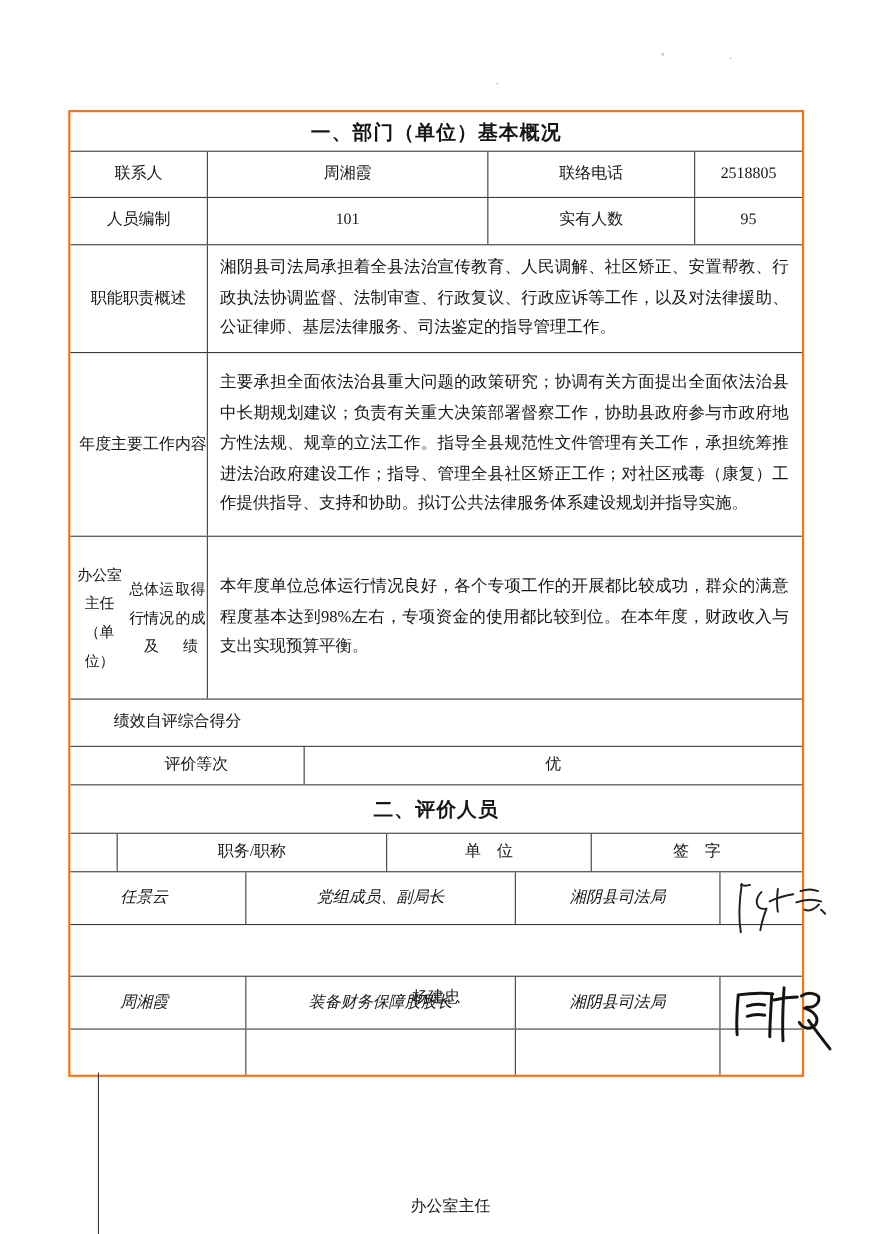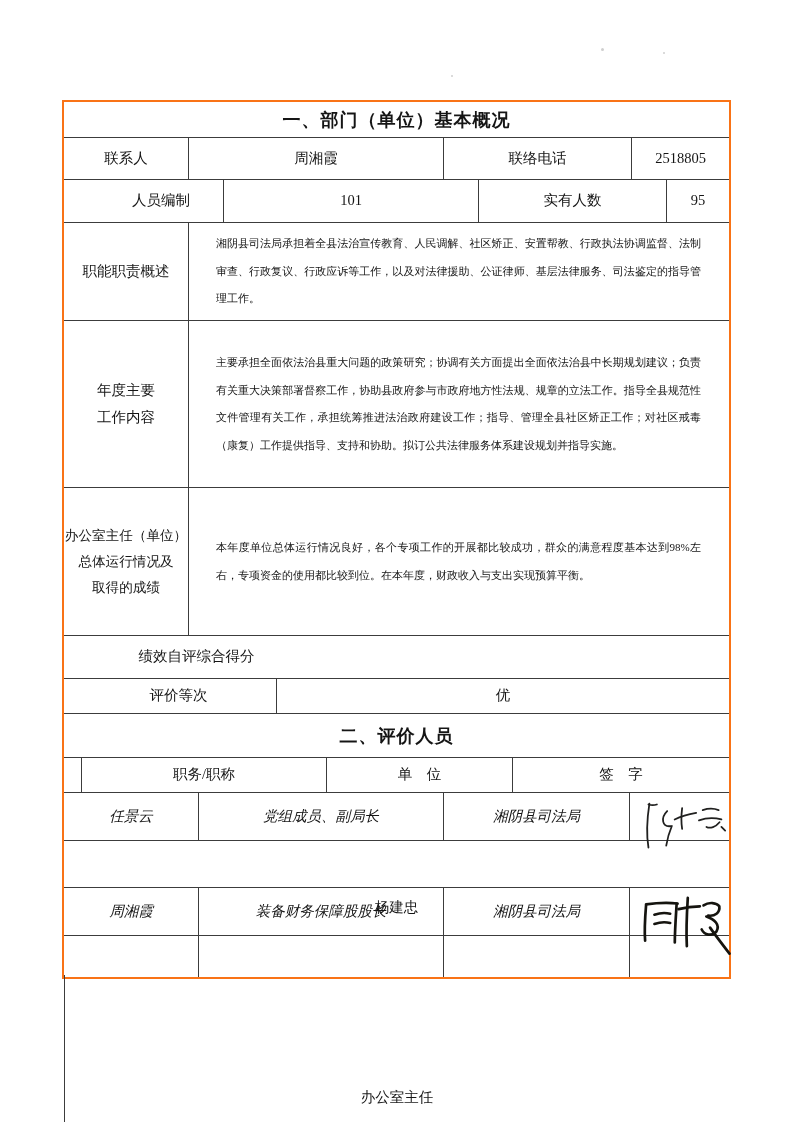--- a/index.html
+++ b/index.html
@@ -18,35 +18,35 @@
   .row{display:flex; box-sizing:border-box; flex:0 0 auto;}
   .row + .row{border-top:1.6px solid #3c3c3c;}
   .cell{
     box-sizing:border-box; display:flex; align-items:center; justify-content:center;
     text-align:center; font-size:14.5px; line-height:1.35; overflow:visible;
   }
   .bl{border-left:1.4px solid #3c3c3c;}
   .grow{flex:1 1 auto;}
   .w124{flex:0 0 124px;} .w255{flex:0 0 255px;} .w188{flex:0 0 188px;}
   .w195{flex:0 0 195px;}
-  .w134{flex:0 0 134px;} .w245{flex:0 0 245px;} .w186{flex:0 0 186px;}
+  .w134{flex:0 0 134px;} .w245{flex:0 0 245px;margin-left:25px;} .w186{flex:0 0 186px;}
   .title-row{
     justify-content:center; align-items:center; display:flex;
     font-family:"Liberation Sans","DejaVu Sans",sans-serif;
     font-weight:bold; font-size:18px; letter-spacing:1px;
   }
-  .h37{height:35px;} .h42{height:42px;} .h43{height:43px;padding-left:35px;} .h98{height:98px;}
+  .h37{height:35px;} .h42{height:42px;} .h43{height:43px;} .h98{height:98px;}
   .h167{height:167px;} .h148{height:148px;} .h35{height:35px;padding-left:17px;} .h44{height:44px;}
   .h47{height:47px;flex-direction:column;} .h48{height:48px;font-style:italic;} .hEmpty{height:42px;}
   .para{align-items:center; justify-content:flex-start; text-align:left;}
   .para p{
-    margin:16px; padding:0 12px 0 11px; width:100%; box-sizing:border-box;
-    text-align:justify; font-size:11px; line-height:27.5px;
+    margin:0; padding:0 12px 0 11px; width:100%; box-sizing:border-box;
+    text-align:justify; font-size:15px; line-height:27.5px;
   }
-  .stackLabel{flex-direction:column; justify-content:center; line-height:27px;}
+  .stackLabel{justify-content:flex-end; line-height:27px;}
   .smallLabel{font-size:13.6px; line-height:26px;}
   .sign-cell{position:relative;}
   .sig{position:absolute; overflow:visible; pointer-events:none; z-index:5;}
   .sig path{fill:none; stroke-linecap:round; stroke-linejoin:round;}
   .sig1 path{stroke:#20201f; stroke-width:1.9;}
   .sig2 path{stroke:#121211; stroke-width:3.1;}
   .sig3 path{stroke:#15140f; stroke-width:2.9;}
 </style>
 </head>
 <body>

